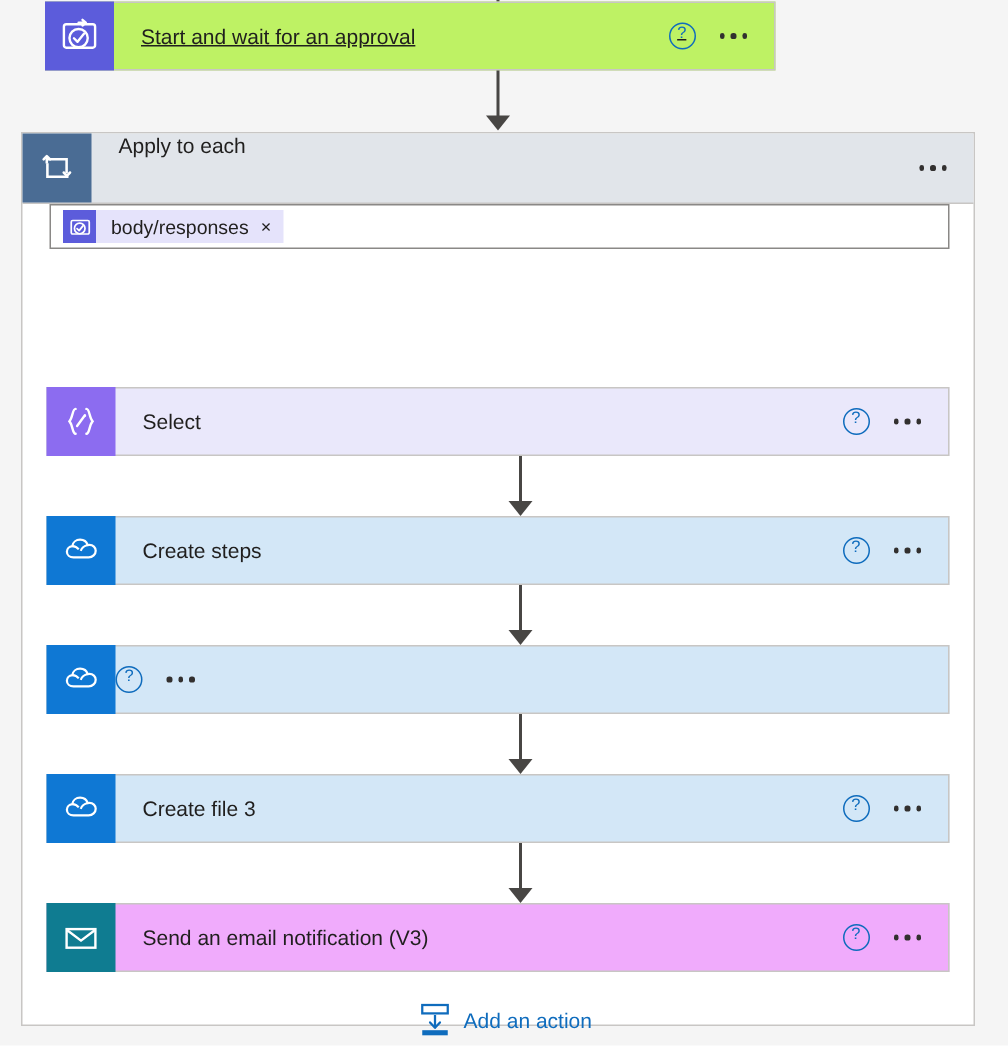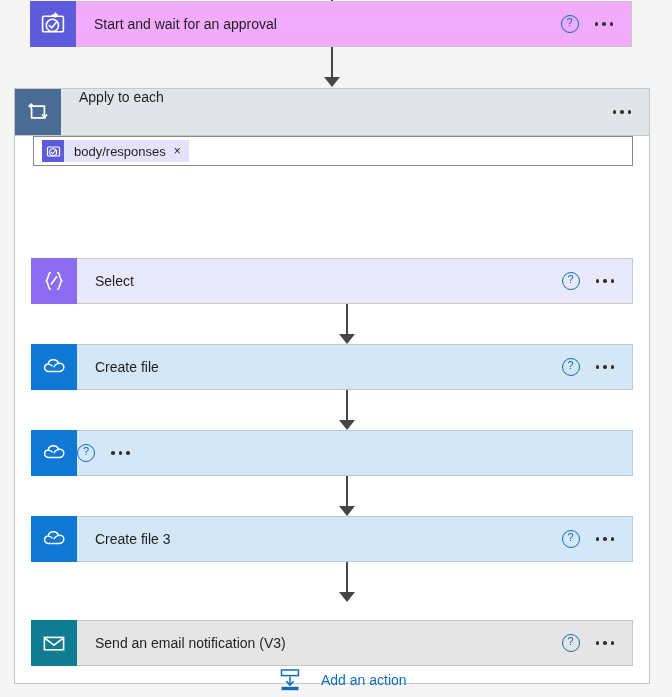--- a/index.html
+++ b/index.html
@@ -90,22 +90,23 @@
     width: 2px;
     height: 2px;
     background: #484644;
   }
 
   
   #approval-card {
     position: absolute;
     left: 30px;
     top: 1px;
-    width: 602px;
-    background: #f0abfc;
+    width: 487px;
+    background: #bef264;
+    text-decoration: underline;
   }
 
   
   .connector {
     position: absolute;
     width: 22px;
     display: flex;
     flex-direction: column;
     align-items: center;
   }
@@ -187,36 +188,36 @@
     line-height: 1;
   }
 
   
   .inner-card { position: absolute; left: 16px; width: 602px; }
 
   #compose-card     { top: 122px; background: #eae8fb; }
   #createfile-card  { top: 208px; background: #d3e7f7; }
   #convertfile-card { top: 294px; background: #d3e7f7; }
   #createfile2-card { top: 380px; background: #d3e7f7; }
-  #sendemail-card   { top: 484px; background: #e5e5e5; }
+  #sendemail-card   { top: 466px; background: #f0abfc; }
 
   .inner-connector { left: 321px; }
   #conn-1 { top: 168px; height: 40px; }
   #conn-2 { top: 254px; height: 40px; }
   #conn-3 { top: 340px; height: 40px; }
   #conn-4 { top: 426px; height: 40px; }
 
   
   #add-action {
     position: absolute;
     left: 279px;
     top: 668px;
     display: flex;
     align-items: center;
-    gap: 20px;
+    gap: 8px;
     cursor: pointer;
   }
   #add-action-label {
     color: #0f6cbd;
     font-size: 14px;
     white-space: nowrap;
   }
 </style>
 </head>
 <body>
@@ -315,21 +316,21 @@
 
     <div class="card inner-card" id="createfile-card">
       <div class="card-icon" style="background:#0f78d4;">
         <svg width="28" height="28" viewBox="0 0 28 28" aria-hidden="true">
           <path d="M9.0 18.6 C6.4 18.6 4.6 16.9 4.6 14.8 C4.6 12.9 6.1 11.3 8.2 11.1 C8.5 8.6 10.7 6.8 13.4 6.8 C15.8 6.8 17.8 8.3 18.4 10.4 C18.8 10.3 19.2 10.25 19.6 10.25 C22.0 10.25 23.8 11.95 23.8 14.1 C23.8 16.6 21.7 18.6 19.1 18.6 Z" fill="none" stroke="#ffffff" stroke-width="1.5" stroke-linejoin="round"></path>
           <path d="M8.2 11.1 C9.9 11.2 11.5 12.0 12.5 13.3" fill="none" stroke="#ffffff" stroke-width="1.4"></path>
           <path d="M18.4 10.4 C16.3 10.9 14.6 12.3 13.8 14.2" fill="none" stroke="#ffffff" stroke-width="1.4"></path>
         </svg>
       </div>
       <div class="card-title">
-        <span>Create file</span>
+        <span>Create steps</span>
       </div>
       <div class="card-actions">
         <div class="help-icon">?</div>
         <div class="menu-icon">
             <i></i>
             <i></i>
             <i></i>
           </div>
       </div>
     </div>

